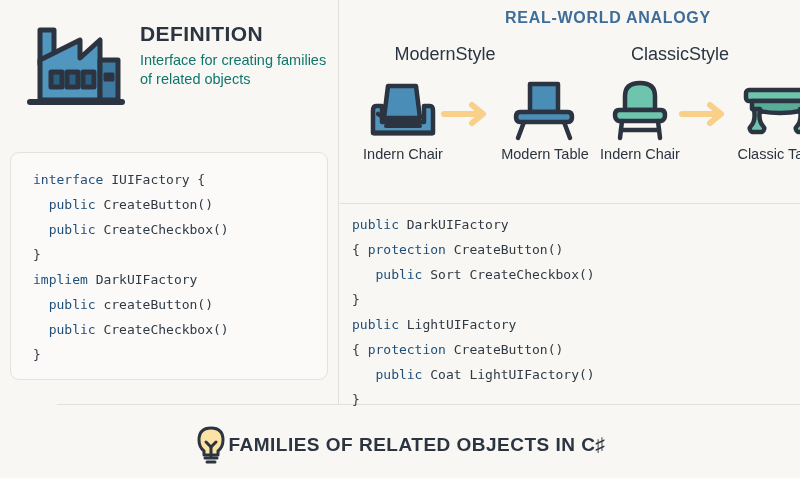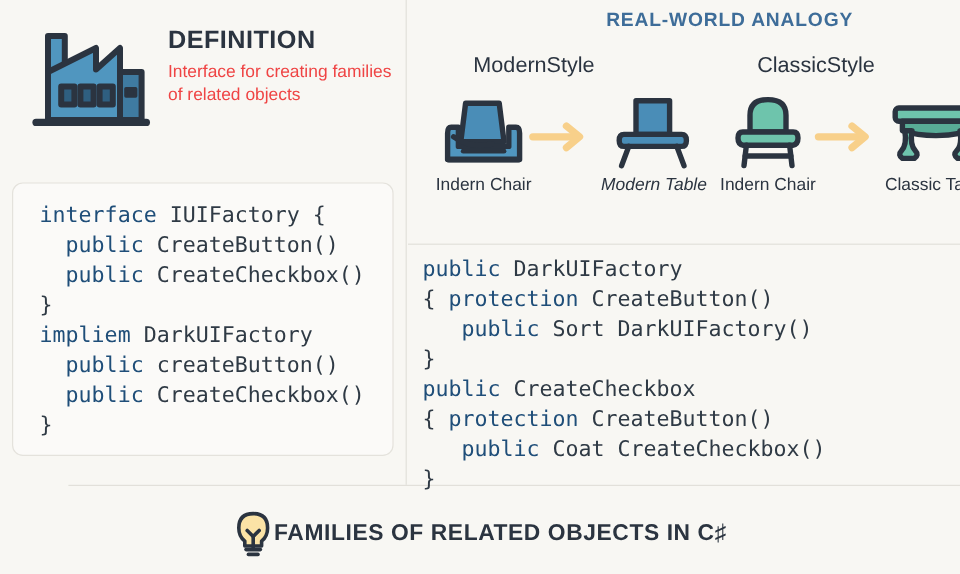--- a/index.html
+++ b/index.html
@@ -36,31 +36,31 @@
     position:absolute;left:18px;top:14px;width:112px;height:100px;
   }
   .def-text{
     position:absolute;left:140px;top:22px;width:190px;
   }
   .def-title{
     font-size:21px;font-weight:bold;letter-spacing:.4px;
     color:#2b3440;margin:0 0 6px 0;line-height:1.1;
   }
   .def-body{
-    font-size:14.5px;line-height:1.32;color:#ef4444;margin:0;
+    font-size:14.5px;line-height:1.32;color:#0f766e;margin:0;
   }
 
   .code-card{
     position:absolute;left:10px;top:152px;width:318px;height:228px;
     background:#fbfaf8;border:1px solid #e4e2dc;border-radius:9px;
     box-sizing:border-box;padding:14px 0 0 22px;
   }
   .code{
     font-family:"DejaVu Sans Mono","Liberation Mono",monospace;
-    font-size:18px;line-height:25px;white-space:pre;color:#2f3a45;
+    font-size:13px;line-height:25px;white-space:pre;color:#2f3a45;
   }
   .kw{color:#1f4e79;}
   .id{color:#2f3a45;}
 
   
   .analogy-title{
     position:absolute;left:340px;top:9px;width:536px;text-align:center;
     font-size:16px;font-weight:bold;letter-spacing:.7px;color:#3e6d99;
   }
   .style-label{
@@ -156,21 +156,21 @@
 
     <div class="arrow" style="left:100px;">
       <svg viewBox="0 0 54 28" width="54" height="28">
         <g stroke="#f8d08a" stroke-width="6" fill="none" stroke-linecap="round" stroke-linejoin="round">
           <path d="M4 14 h34"></path>
           <path d="M32 5 l11 9 l-11 9"></path>
         </g>
       </svg>
     </div>
 
-    <div class="fitem" style="left:150px;top:0;font-style:italic;">
+    <div class="fitem" style="left:150px;top:0;">
       <div class="ficon">
         <svg viewBox="0 0 70 62" width="70" height="62">
           <g stroke="#2b3440" stroke-width="4.5" stroke-linejoin="round" stroke-linecap="round">
             <path d="M20 4 h28 v28 h-28 z" fill="#4a8db7"></path>
             <path d="M10 32 q-4 0 -4 5 t4 5 h48 q4 0 4 -5 t-4 -5 z" fill="#4a8db7"></path>
             <path d="M14 42 L8 58"></path>
             <path d="M54 42 L60 58"></path>
           </g>
         </svg>
       </div>
@@ -213,25 +213,25 @@
         </svg>
       </div>
       <div class="flabel">Classic Table</div>
     </div>
 
   </div>
 
   <div class="right-code">
     <div class="code"><span class="kw">public </span><span class="id">DarkUIFactory</span>
 <span class="id">{ </span><span class="kw">protection </span><span class="id">CreateButton()</span>
-<span class="kw">   public </span><span class="id">Sort DarkUIFactory()</span>
+<span class="kw">   public </span><span class="id">Sort CreateCheckbox()</span>
 <span class="id">}</span>
-<span class="kw">public </span><span class="id">CreateCheckbox</span>
+<span class="kw">public </span><span class="id">LightUIFactory</span>
 <span class="id">{ </span><span class="kw">protection </span><span class="id">CreateButton()</span>
-<span class="kw">   public </span><span class="id">Coat CreateCheckbox()</span>
+<span class="kw">   public </span><span class="id">Coat LightUIFactory()</span>
 <span class="id">}</span></div>
   </div>
 
   <div class="banner">
     <div class="bulb-icon">
       <svg viewBox="0 0 34 40" width="34" height="40">
         <g stroke="#2b3440" stroke-width="3" stroke-linejoin="round" stroke-linecap="round">
           <path d="M17 3 q12 0 12 12 q0 7 -5 11 v4 h-14 v-4 q-5 -4 -5 -11 q0 -12 12 -12 z" fill="#fbe3a6"></path>
           <path d="M12 17 l5 5 l5 -5" fill="none"></path>
           <path d="M17 22 v9" fill="none"></path>

